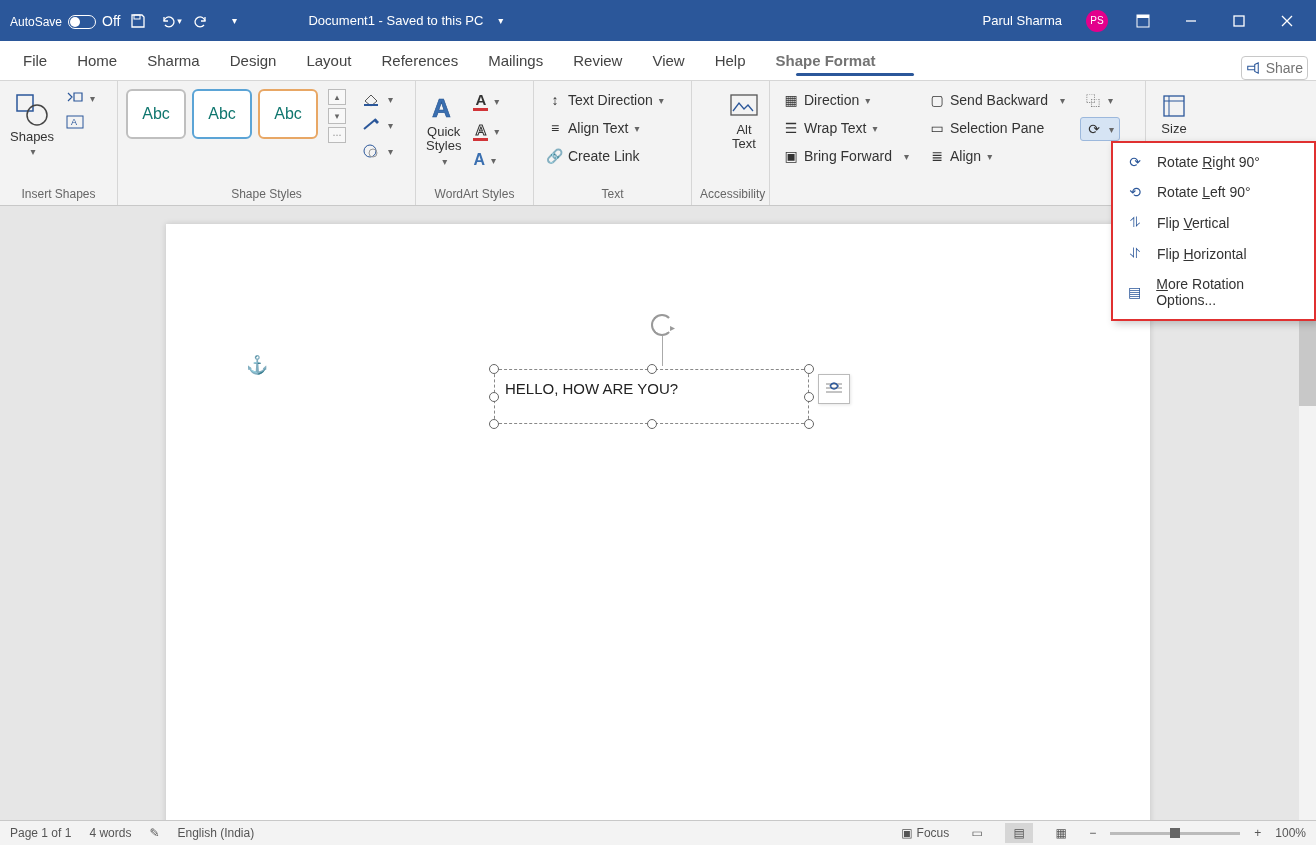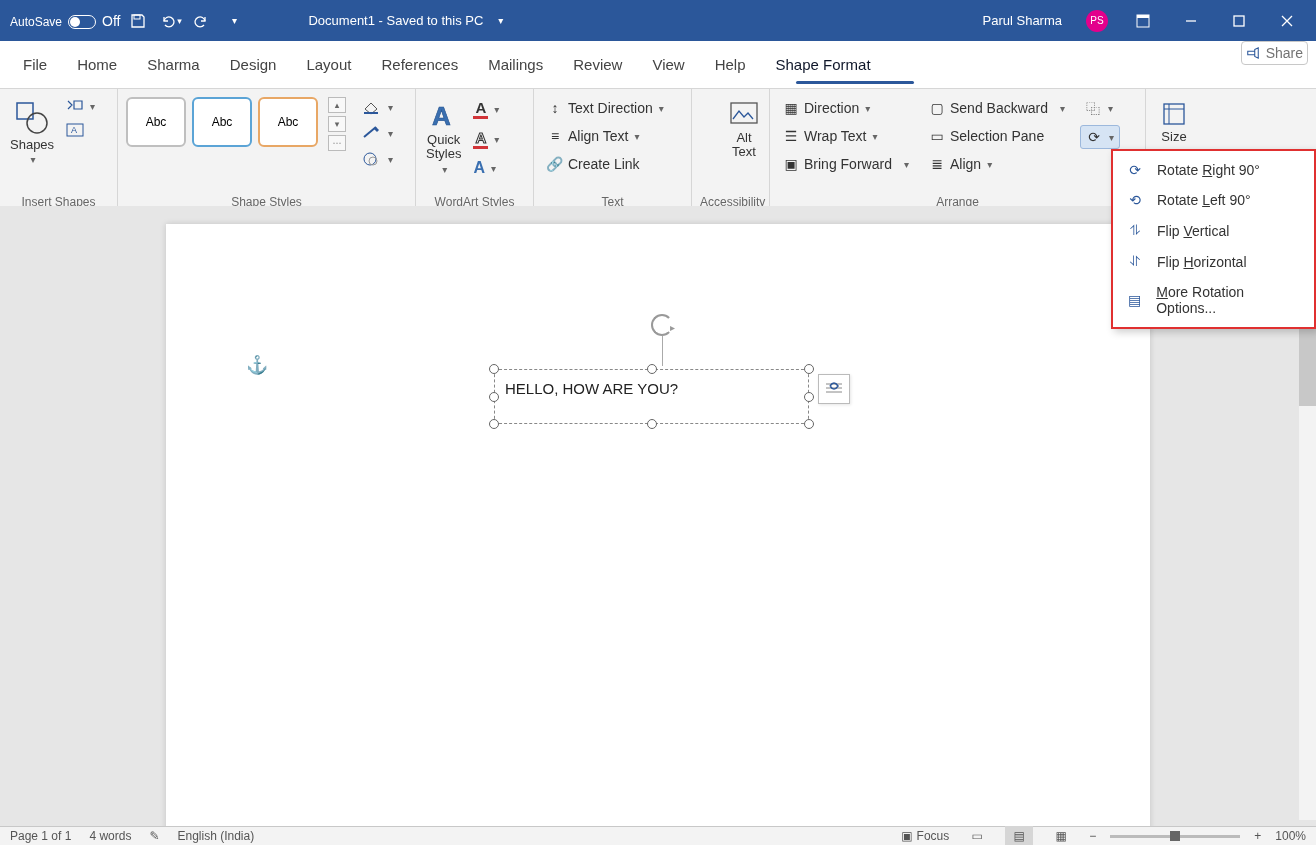--- a/index.html
+++ b/index.html
@@ -14,34 +14,34 @@
   .titlebar .icon-btn { width: 28px; height: 28px; display: flex; align-items: center; justify-content: center; color:#fff; }
   .titlebar .doc-title { margin: 0 auto 0 60px; font-size: 13px; display:flex; align-items:center; gap:15px; }
   .titlebar .search { flex: 0 0 330px; margin-left: 20px; background: #446ca9; border:1px solid #6b8cc0; border-radius:3px; height:28px; display:flex; align-items:center; padding:0 10px; color:#cfd8ea; gap:8px;}
   .titlebar .search input { background:transparent; border:none; outline:none; color:#fff; flex:1; font-size:13px;}
   .titlebar .right { display:flex; align-items:center; margin-left:auto; gap:2px; padding-right:6px;}
   .titlebar .user { display:flex; align-items:center; gap:24px; font-size:13px; margin-right:10px;margin-left:16px;}
   .avatar { width:22px; height:22px; border-radius:50%; background:#e3008c; display:flex; align-items:center; justify-content:center; font-size:10px; color:#fff; }
   .winctrl { width:46px; height:40px; display:flex; align-items:center; justify-content:center; }
 
   
-  .tabs { height: 48px; background:#fff; display:flex; align-items:flex-start; padding: 0 8px; border-bottom:1px solid #d6d6d6; position:relative;}
+  .tabs { height: 40px; background:#fff; display:flex; align-items:flex-end; padding: 0 8px; border-bottom:1px solid #d6d6d6; position:relative;}
   .tab { padding: 0 15px; height:100%; display:flex; align-items:center; font-size:15px; color:#444; }
-  .tab.active { color:#0f172a; font-weight:400; }
+  .tab.active { color:#737373; font-weight:700; }
   .tab.active::after { content:""; position:absolute; bottom:4px; height:3px; background:#2b579a; width:118px; left:796px; border-radius:2px; }
   .share-btn { margin-left:auto; border:1px solid #c8c8c8; border-radius:4px; padding:3px 4px; display:flex; align-items:center; gap:6px; color:#737373; font-size:14px;}
 
   
   .ribbon { height: 125px; background:#f3f3f3; display:flex; border-bottom:1px solid #c8c8c8; position:relative;}
   .group { border-right:1px solid #d6d6d6; padding: 4px 8px 0 8px; display:flex; flex-direction:column; }
   .group .body { flex:1; display:flex; align-items:flex-start; gap:6px; padding-top:4px;}
   .group .label { text-align:center; font-size:12px; color:#666; padding: 3px 0 4px 0; position:relative;}
   .bigbtn { display:flex; flex-direction:column; align-items:center; justify-content:center; gap:2px; font-size:13px; color:#333; padding:4px 2px;}
   .thumb-row { display:flex; gap:6px; }
-  .thumb { width:60px; height:50px; border:2px solid #bfbfbf; border-radius:6px; display:flex; align-items:center; justify-content:center; font-size:12px; color:#000000; background:#fff;}
+  .thumb { width:60px; height:50px; border:2px solid #bfbfbf; border-radius:6px; display:flex; align-items:center; justify-content:center; font-size:16px; color:#0f766e; background:#fff;}
   .thumb.sel-blue { border-color:#5ba4d6; }
   .thumb.sel-orange { border-color:#e8a765; }
   .gallery-ctrl { width:18px; display:flex; flex-direction:column; justify-content:space-between; height:54px; margin-left:4px;}
   .gallery-ctrl div { border:1px solid #bbb; height:16px; display:flex; align-items:center; justify-content:center; font-size:9px; color:#666; background:#f8f8f8;}
   .stack { display:flex; flex-direction:column; gap:6px; }
   .mini { display:flex; align-items:center; gap:4px; font-size:14px; color:#333; padding:2px 4px;}
   .caret { font-size:10px; color:#666; margin-left:2px; }
   .icon16 { width:18px; height:18px; display:inline-flex; align-items:center; justify-content:center; }
 
   
@@ -58,21 +58,21 @@
   
   .anchor-ic { position:absolute; left:80px; top:130px; color:#3a6fb0; font-size:18px;}
   .textbox { position:absolute; left:328px; top:145px; width:315px; height:55px; border:1px dashed #888; background:#fff; display:flex; align-items:flex-start; padding:10px 10px; font-size:15px; color:#222;}
   .handle { width:10px; height:10px; border:1px solid #666; background:#fff; border-radius:50%; position:absolute;}
   .layout-opt { position:absolute; left:652px; top:150px; width:32px; height:30px; border:1px solid #bbb; background:#fff; display:flex; align-items:center; justify-content:center; box-shadow: 1px 1px 3px rgba(0,0,0,0.1);}
   .rotate-handle { position:absolute; left:485px; top:90px; display:flex; flex-direction:column; align-items:center;}
   .rotate-handle .circ { width:22px; height:22px; border:2px solid #999; border-radius:50%; border-right-color:transparent; position:relative;}
   .rotate-handle .stem { width:1px; height:30px; background:#aaa; }
 
   
-  .status { position:absolute; bottom:0; left:0; right:0; height:19px; background:#f3f3f3; border-top:1px solid #c8c8c8; display:flex; align-items:center; font-size:12px; color:#555; padding:0 10px; gap:18px;}
+  .status { position:absolute; bottom:0; left:0; right:0; height:25px; background:#f3f3f3; border-top:1px solid #c8c8c8; display:flex; align-items:center; font-size:12px; color:#555; padding:0 10px; gap:18px;}
   .status .right { margin-left:auto; display:flex; align-items:center; gap:14px;}
   .zoom-slider { width:130px; height:3px; background:#bbb; position:relative;}
   .zoom-slider .knob { position:absolute; left:60px; top:-4px; width:10px; height:10px; background:#666;}
   .viewbtn { width:28px; height:20px; display:flex; align-items:center; justify-content:center; border:1px solid transparent;}
   .viewbtn.active { background:#d6d6d6; }
 
   svg { display:block; }
 </style>
 </head>
 <body>
@@ -330,21 +330,20 @@
         <div class="mini">
             <span class="icon16">⿻</span>
             <span class="caret">▾</span>
           </div>
         <div class="mini" style="background:#d6e4f4;border:1px solid #9cb8dc;border-radius:3px;">
             <span class="icon16">⟳</span>
             <span class="caret">▾</span>
           </div>
       </div>
     </div>
-    <div class="label">Arrange</div>
   </div>
 
   <div class="group" style="width:56px;border-right:none">
     <div class="body" style="justify-content:center;width:100%">
       <div class="bigbtn">
         <svg width="26" height="26" viewBox="0 0 26 26">
             <rect x="3" y="3" width="20" height="20" fill="none" stroke="#2b579a" stroke-width="1.3"></rect>
             <path d="M3 8h20M8 3v20" stroke="#2b579a" stroke-width="1"></path>
           </svg>
         <span>Size</span>

